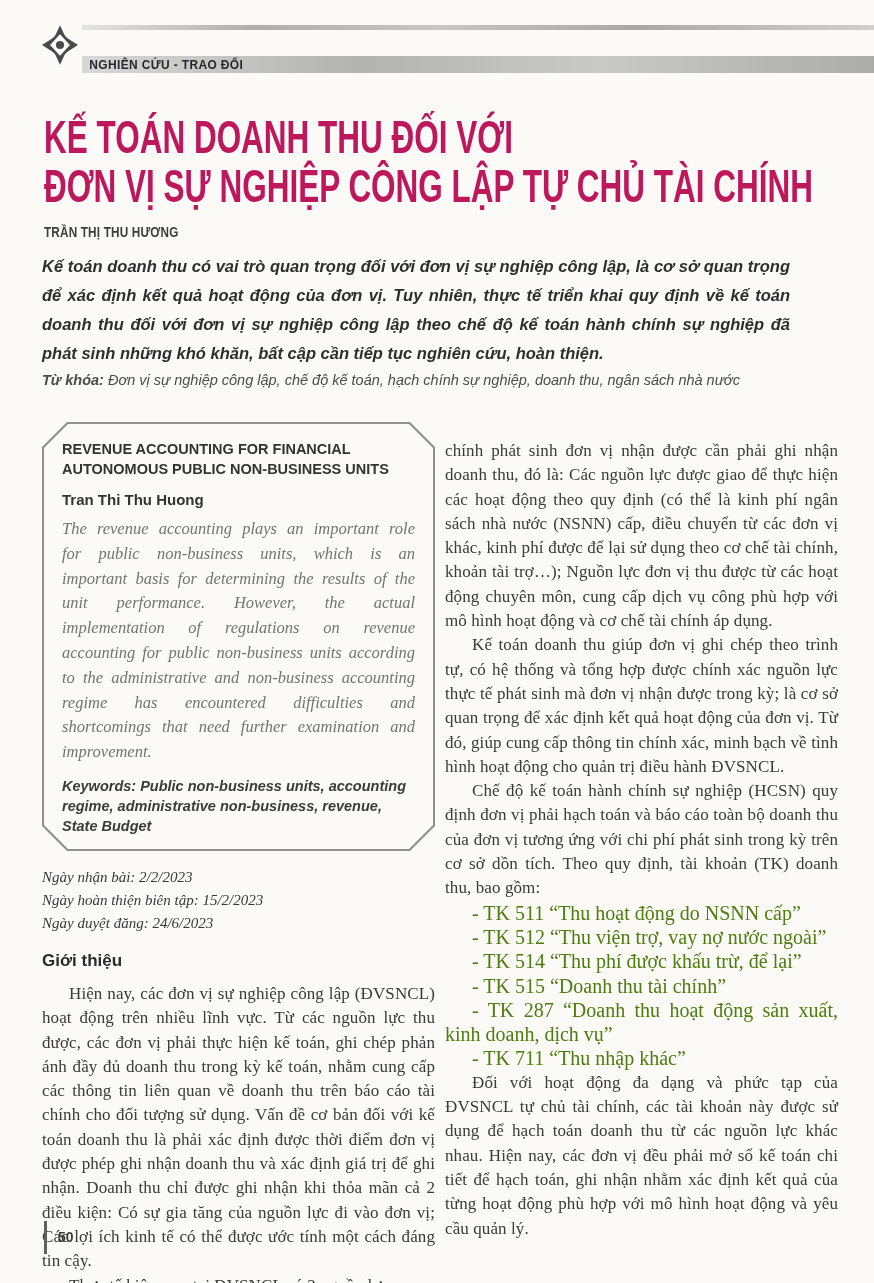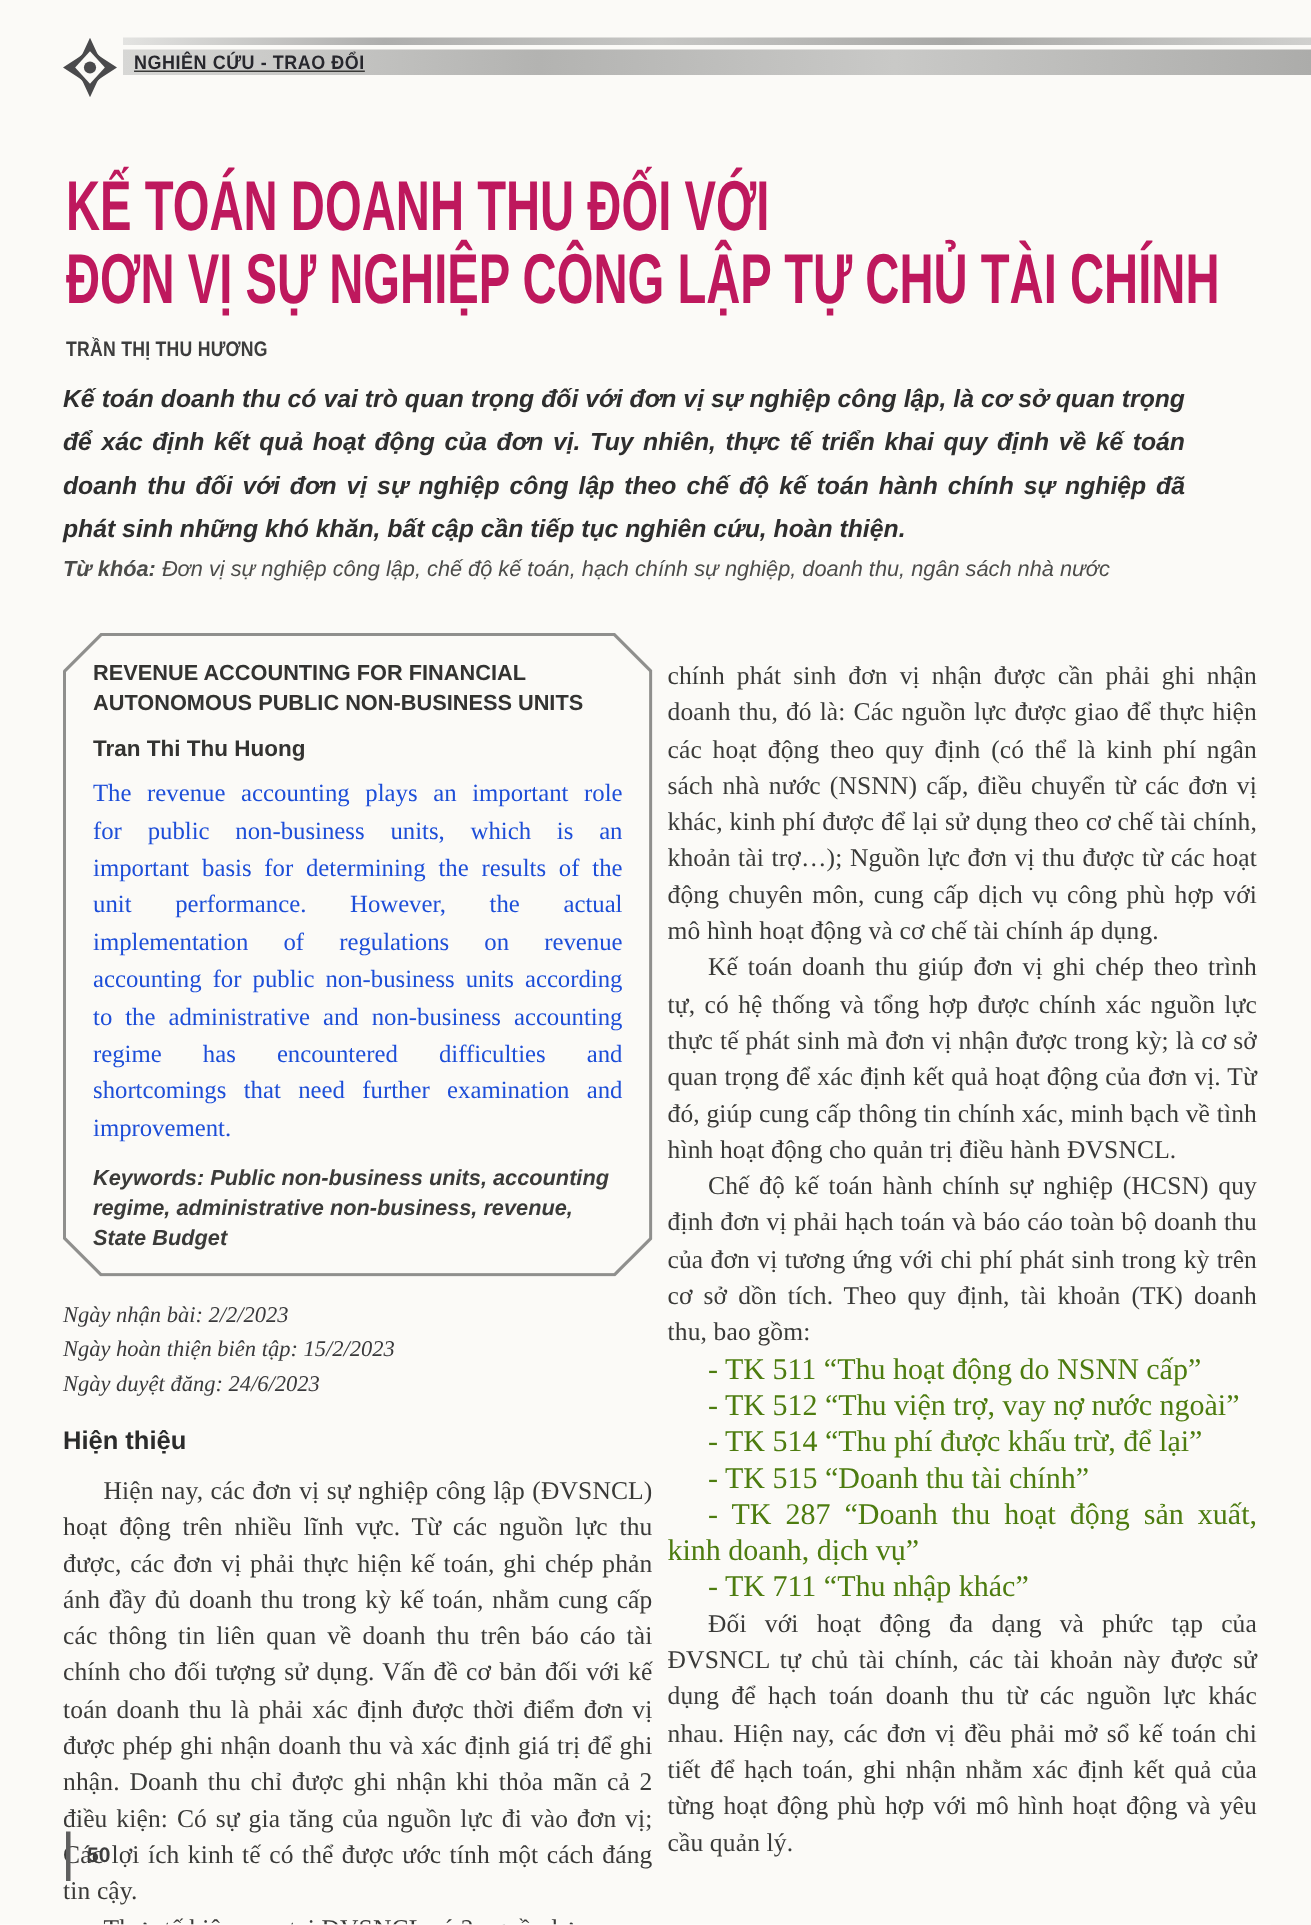--- a/index.html
+++ b/index.html
@@ -12,23 +12,22 @@
 
   
   .header { position:absolute; top:22px; left:42px; right:0; height:48px; }
   .logo { position:absolute; top:2px; left:0; width:36px; height:42px; }
   .header-rules { position:absolute; left:40px; right:0; top:0; }
   .rule-thin {
     height:5px; margin-top:3px;
     background:linear-gradient(90deg,#e3e3e1,#aeaead 22%,#c6c6c4 45%,#a8a8a6 70%,#d0d0ce 100%);
   }
   .rule-bar {
-    margin-top:3px; height:17px; display:flex; align-items:center;
+    margin-top:26px; height:17px; display:flex; align-items:center;
     background:linear-gradient(90deg,#d7d7d5,#b3b3b1 35%,#c9c9c7 65%,#acacaa 100%);
-    text-decoration:underline;
   }
   .section-label {
     font-family:"Liberation Sans","DejaVu Sans",sans-serif;
     font-weight:bold; font-size:13px; color:#27272d;
     letter-spacing:.4px; padding-left:8px;
     transform:scaleX(.92); transform-origin:0 50%; white-space:nowrap;
   }
 
   
   .title {
@@ -76,22 +75,22 @@
   .en-title {
     font-family:"Liberation Sans","DejaVu Sans",sans-serif;
     font-weight:bold; font-size:14.5px; line-height:19.5px; color:#333331;
   }
   .en-author {
     font-family:"Liberation Sans","DejaVu Sans",sans-serif;
     font-weight:bold; font-size:15px; color:#333331; margin-top:12px;
   }
   .en-abstract {
     margin-top:9px;
-    font-size:16.5px; line-height:24.8px;
-    color:#1d4ed8; text-align:justify; word-spacing:2.5px;
+    font-style:italic; font-size:16.5px; line-height:24.8px;
+    color:#737373; text-align:justify; word-spacing:2.5px;
   }
   .en-keywords {
     margin-top:11px;
     font-family:"Liberation Sans","DejaVu Sans",sans-serif;
     font-weight:bold; font-style:italic; font-size:14.5px; line-height:20px; color:#3b3b39;
   }
   .en-keywords .kw-label { font-weight:bold; }
 
   
   .dates {
@@ -172,21 +171,21 @@
           </div>
         </div>
       </div>
 
       <div class="dates">
         <div>Ngày nhận bài: 2/2/2023</div>
         <div>Ngày hoàn thiện biên tập: 15/2/2023</div>
         <div>Ngày duyệt đăng: 24/6/2023</div>
       </div>
 
-      <div class="intro-heading">Hiện thiệu</div>
+      <div class="intro-heading">Giới thiệu</div>
       <p class="body-p first">Hiện nay, các đơn vị sự nghiệp công lập (ĐVSNCL) hoạt động trên nhiều lĩnh vực. Từ các nguồn lực thu được, các đơn vị phải thực hiện kế toán, ghi chép phản ánh đầy đủ doanh thu trong kỳ kế toán, nhằm cung cấp các thông tin liên quan về doanh thu trên báo cáo tài chính cho đối tượng sử dụng. Vấn đề cơ bản đối với kế toán doanh thu là phải xác định được thời điểm đơn vị được phép ghi nhận doanh thu và xác định giá trị để ghi nhận. Doanh thu chỉ được ghi nhận khi thỏa mãn cả 2 điều kiện: Có sự gia tăng của nguồn lực đi vào đơn vị; Các lợi ích kinh tế có thể được ước tính một cách đáng tin cậy.</p>
       <p class="body-p">Thực tế hiện nay, tại ĐVSNCL có 2 nguồn lực</p>
     </div>
 
     <div class="col col-right">
       <p class="body-p noindent">chính phát sinh đơn vị nhận được cần phải ghi nhận doanh thu, đó là: Các nguồn lực được giao để thực hiện các hoạt động theo quy định (có thể là kinh phí ngân sách nhà nước (NSNN) cấp, điều chuyển từ các đơn vị khác, kinh phí được để lại sử dụng theo cơ chế tài chính, khoản tài trợ…); Nguồn lực đơn vị thu được từ các hoạt động chuyên môn, cung cấp dịch vụ công phù hợp với mô hình hoạt động và cơ chế tài chính áp dụng.</p>
       <p class="body-p">Kế toán doanh thu giúp đơn vị ghi chép theo trình tự, có hệ thống và tổng hợp được chính xác nguồn lực thực tế phát sinh mà đơn vị nhận được trong kỳ; là cơ sở quan trọng để xác định kết quả hoạt động của đơn vị. Từ đó, giúp cung cấp thông tin chính xác, minh bạch về tình hình hoạt động cho quản trị điều hành ĐVSNCL.</p>
       <p class="body-p">Chế độ kế toán hành chính sự nghiệp (HCSN) quy định đơn vị phải hạch toán và báo cáo toàn bộ doanh thu của đơn vị tương ứng với chi phí phát sinh trong kỳ trên cơ sở dồn tích. Theo quy định, tài khoản (TK) doanh thu, bao gồm:</p>
       <div>
         <p class="account-item">- TK 511 “Thu hoạt động do NSNN cấp”</p>

